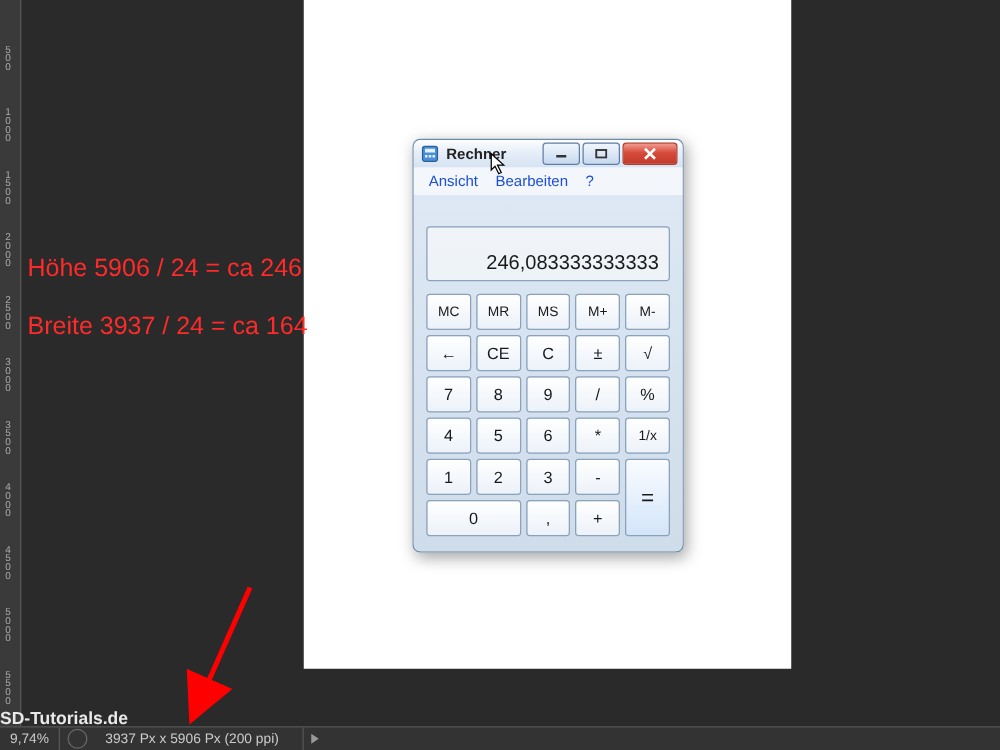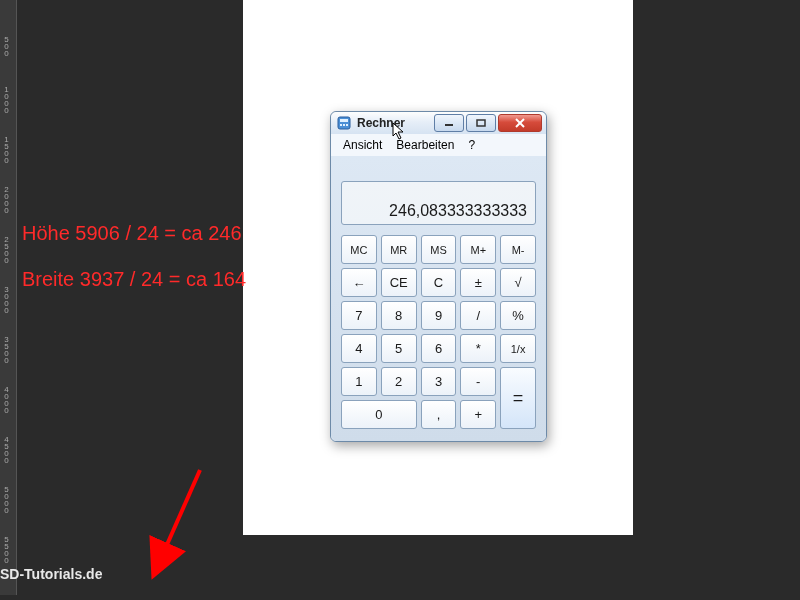--- a/index.html
+++ b/index.html
@@ -3,32 +3,32 @@
 <meta charset="utf-8">
 <style>
   html,body{margin:0;padding:0;width:800px;height:600px;overflow:hidden;font-family:"Segoe UI",Tahoma,Arial,sans-serif;background:#2a2a2a;}
   .stage{position:relative;width:800px;height:600px;background:#2a2a2a;}
   
   .ruler-v{position:absolute;left:0;top:0;width:16px;height:595px;background:#3a3a3a;border-right:1px solid #555;}
   .ruler-v .lbl{position:absolute;left:2px;color:#aaa;font-size:8px;line-height:8px;writing-mode:vertical-rl;text-orientation:upright;letter-spacing:-2px;}
   
   .canvas{position:absolute;left:243px;top:0;width:390px;height:535px;background:#fff;}
   
-  .anno{position:absolute;left:22px;color:#ff2a2a;font-family:Arial,sans-serif;font-size:20px;white-space:nowrap;margin-top:18px;}
+  .anno{position:absolute;left:22px;color:#ff2a2a;font-family:Arial,sans-serif;font-size:20px;white-space:nowrap;}
   
   .arrow{position:absolute;pointer-events:none;}
   
   .calc-win{position:absolute;left:330px;top:111px;width:215px;background:linear-gradient(#f2f6fb,#e8eef7);border:1px solid #6d8aa8;border-radius:6px;box-shadow:2px 4px 12px rgba(0,0,0,.35);}
   .titlebar{height:22px;display:flex;align-items:center;padding:0 4px 0 6px;background:linear-gradient(#fdfefe,#e6eef8 45%,#d6e3f2);border-radius:6px 6px 0 0;font-weight:bold;}
   .titlebar .appicon{width:14px;height:14px;margin-right:6px;display:flex;align-items:center;justify-content:center;}
   .titlebar .title{flex:1;font-size:12px;color:#222;}
   .winbtns{display:flex;gap:2px;}
   .winbtn{width:28px;height:16px;border:1px solid #5f7ea6;border-radius:3px;background:linear-gradient(#f0f6fd,#c7d9ee);display:flex;align-items:center;justify-content:center;font-size:10px;color:#2a2a2a;cursor:default;}
   .winbtn.close{width:42px;background:linear-gradient(#f29a90,#d64b3b 45%,#c33b2a);border-color:#af3a2d;color:#fff;font-weight:bold;}
-  .menubar{display:flex;gap:2px;padding:2px 6px;font-size:12px;color:#000000;background:#f3f7fc;}
+  .menubar{display:flex;gap:2px;padding:2px 6px;font-size:12px;color:#1d4ed8;background:#f3f7fc;}
   .menubar span{padding:2px 6px;cursor:default;}
   .calc-body{padding:25px 10px 12px;background:linear-gradient(#dde8f4,#cfdcea);border-radius:0 0 6px 6px;}
   .display{height:38px;border:1px solid #8aa2bc;border-radius:3px;background:linear-gradient(#f0f4f8,#eef3f8);margin-bottom:10px;display:flex;align-items:flex-end;justify-content:flex-end;padding:0 8px 4px;font-size:16px;color:#1a1a1a;overflow:hidden;}
   .keys{display:grid;grid-template-columns:repeat(5,1fr);grid-auto-rows:29px;gap:4px;}
   .key{border:1px solid #8aa2bc;border-radius:3px;background:linear-gradient(#fff,#ecf2f9);display:flex;align-items:center;justify-content:center;font-size:13px;color:#1a1a1a;cursor:default;user-select:none;}
   .key.small{font-size:11px;}
   .key-eq{grid-row:span 2;background:linear-gradient(#f9fcff,#d4e5f9);font-size:18px;}
   .key-zero{grid-column:span 2;}
   
   .statusbar{position:absolute;left:0;bottom:0;width:800px;height:18px;background:#333;border-top:1px solid #555;display:flex;align-items:center;font-size:11px;color:#ccc;}
@@ -147,14 +147,20 @@
         <div class="key">,</div>
         <div class="key">+</div>
       </div>
     </div>
   </div>
 
   <svg class="cursor" width="16" height="20">
     <path d="M1,1 L1,14 L4,11 L7,17 L9,16 L6,10 L11,10 Z" fill="#fff" stroke="#000" stroke-width="1"></path>
   </svg>
 
+  <div class="statusbar">
+    <div class="cell">9,74%</div>
+    <div class="sicon"></div>
+    <div class="cell" style="min-width:150px">3937 Px x 5906 Px (200 ppi)</div>
+    <div class="play"></div>
+  </div>
 
 </div>
 
 </body></html>

